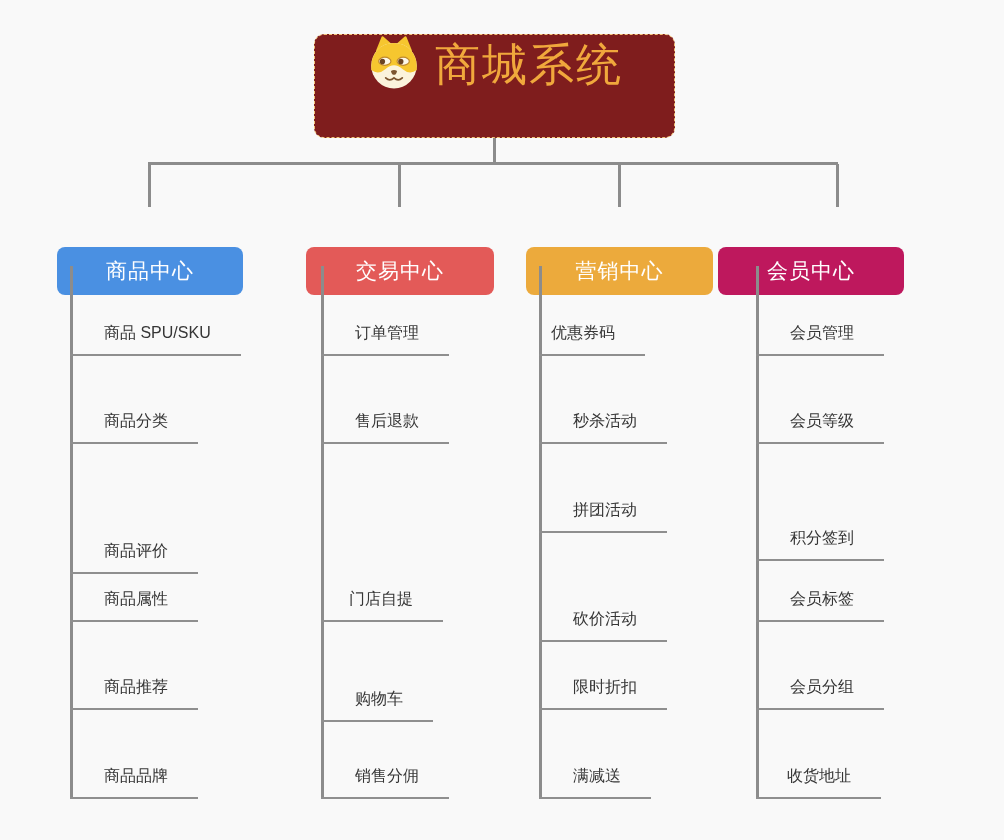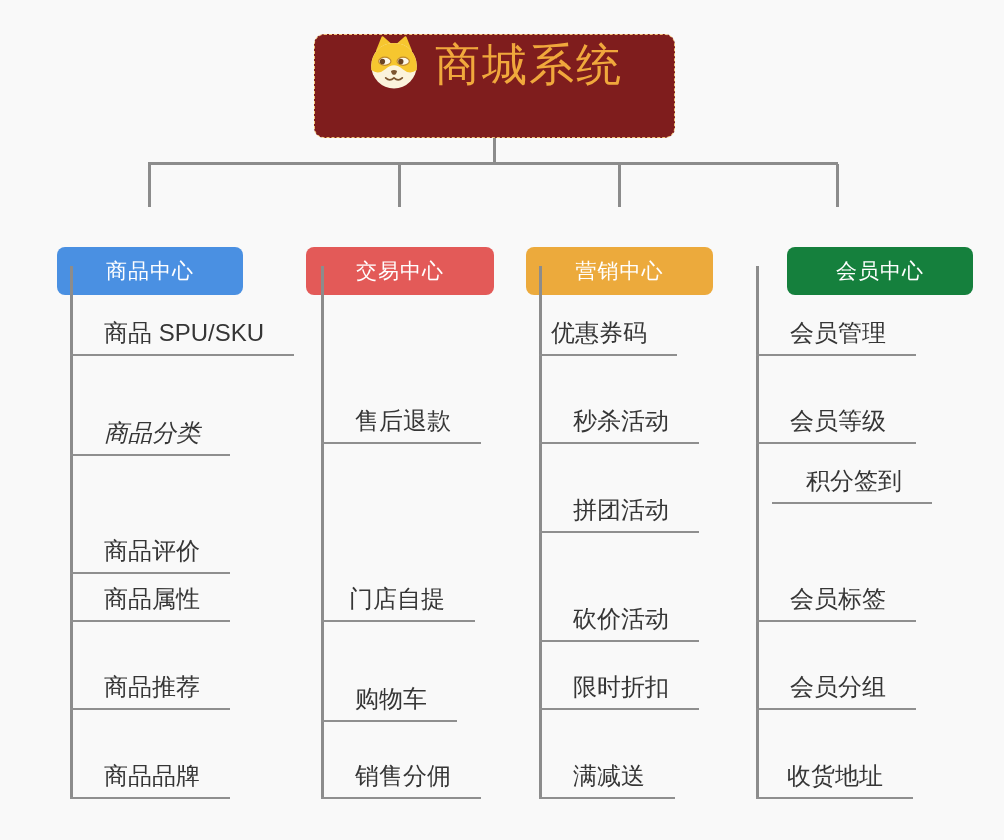--- a/index.html
+++ b/index.html
@@ -53,21 +53,21 @@
     letter-spacing:1px;
     display:flex;align-items:center;justify-content:center;
     white-space:nowrap;
     cursor:pointer;
     margin-top:40px;
   }
   
   .leaf{
     position:absolute;
     white-space:nowrap;
-    font-size:24px;
+    font-size:16px;
     color:var(--leaf-text);
     line-height:30px;
     padding:0 30px 6px 34px;
     border-bottom:2px solid var(--underline);
     cursor:pointer;
   }
 </style>
 </head>
 <body>
 
@@ -98,44 +98,45 @@
       <path d="M28.5,41 Q32,39 35.5,41 Q34.6,45.5 32,45.5 Q29.4,45.5 28.5,41 Z" fill="#7C5530"></path>
 
       <path d="M22.5,49 Q27.2,53.5 32,49 Q36.8,53.5 41.5,49" fill="none" stroke="#7C5530" stroke-width="2" stroke-linecap="round"></path>
     </svg>
     <span class="root-title">商城系统</span>
   </div>
 
   <div class="branch-box" style="left: 57px; width: 186px; background-color: rgb(74, 144, 226);">商品中心</div>
   <div class="line" style="left:70px;top:266px;width:3px;height:533px;"></div>
   <div class="leaf" style="left:70px;top:318px;">商品 SPU/SKU</div>
-  <div class="leaf" style="left:70px;top:418px;font-style:italic;">商品分类</div>
+  <div class="leaf" style="left:70px;top:406px;">商品分类</div>
   <div class="leaf" style="left:70px;top:495px;margin-top:41px;">商品评价</div>
   <div class="leaf" style="left:70px;top:584px;">商品属性</div>
   <div class="leaf" style="left:70px;top:672px;">商品推荐</div>
   <div class="leaf" style="left:70px;top:761px;">商品品牌</div>
 
   <div class="branch-box" style="left: 306px; width: 188px; background-color: rgb(227, 90, 88);">交易中心</div>
   <div class="line" style="left:321px;top:266px;width:3px;height:533px;"></div>
+  <div class="leaf" style="left:321px;top:318px;">订单管理</div>
   <div class="leaf" style="left:321px;top:406px;">售后退款</div>
   <div class="leaf" style="left:321px;top:584px;padding-left:28px;">门店自提</div>
   <div class="leaf" style="left:321px;top:672px;margin-top:12px;">购物车</div>
   <div class="leaf" style="left:321px;top:761px;">销售分佣</div>
 
   <div class="branch-box" style="left: 526px; width: 187px; background-color: rgb(236, 170, 60);">营销中心</div>
   <div class="line" style="left:539px;top:266px;width:3px;height:533px;"></div>
   <div class="leaf" style="left:539px;top:318px;padding-left:12px;">优惠券码</div>
   <div class="leaf" style="left:539px;top:406px;">秒杀活动</div>
   <div class="leaf" style="left:539px;top:495px;">拼团活动</div>
   <div class="leaf" style="left:539px;top:584px;margin-top:20px;">砍价活动</div>
   <div class="leaf" style="left:539px;top:672px;">限时折扣</div>
   <div class="leaf" style="left:539px;top:761px;">满减送</div>
 
-  <div class="branch-box" style="left: 787px; width: 186px; background-color: #15803d;">会员中心</div>
+  <div class="branch-box" style="left: 718px; width: 186px; background-color: #be185d;">会员中心</div>
   <div class="line" style="left:756px;top:266px;width:3px;height:533px;"></div>
   <div class="leaf" style="left:756px;top:318px;">会员管理</div>
   <div class="leaf" style="left:756px;top:406px;">会员等级</div>
-  <div class="leaf" style="left:756px;top:466px;margin-left:16px;">积分签到</div>
+  <div class="leaf" style="left:756px;top:523px;">积分签到</div>
   <div class="leaf" style="left:756px;top:584px;">会员标签</div>
   <div class="leaf" style="left:756px;top:672px;">会员分组</div>
   <div class="leaf" style="left:756px;top:761px;padding-left:31px;">收货地址</div>
 
 </div>
 
 </body></html>

